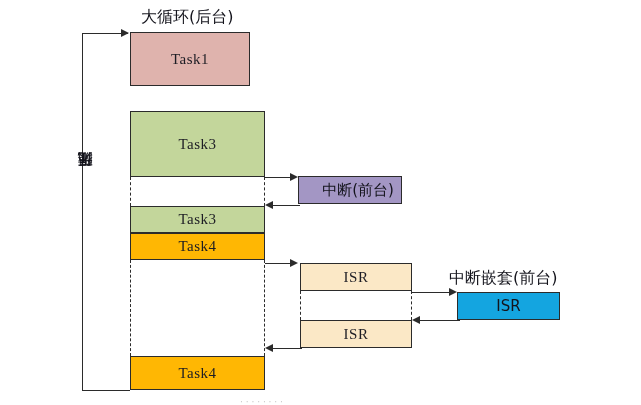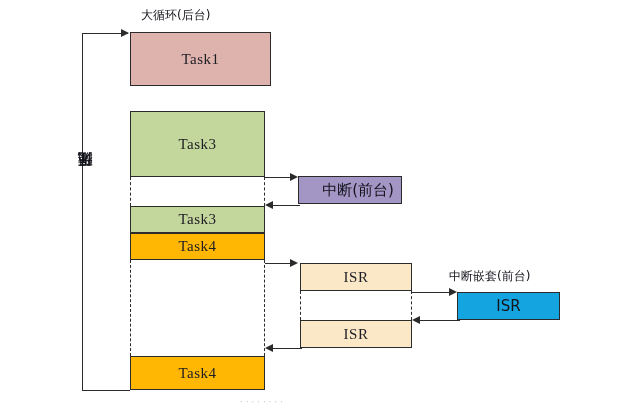--- a/index.html
+++ b/index.html
@@ -7,21 +7,21 @@
        font-family:"Liberation Serif","DejaVu Serif",serif;}
   #stage{position:relative;width:641px;height:405px;background:#fff;}
 
   .box{position:absolute;box-sizing:border-box;border:1.4px solid #2b2b2b;
        display:flex;align-items:center;justify-content:center;
        font-size:15px;color:#1d1d24;letter-spacing:.5px;}
   .cbox{position:absolute;box-sizing:border-box;border:1.4px solid #2b2b2b;
         display:flex;align-items:center;justify-content:center;
         font-size:15px;color:#14141c;
         font-family:"DejaVu Sans","Liberation Sans",sans-serif;}
-  .lbl{position:absolute;font-size:12px;color:#14141c;white-space:nowrap;
+  .lbl{position:absolute;font-size:16px;color:#14141c;white-space:nowrap;
        font-family:"DejaVu Sans","Liberation Sans",sans-serif;}
   .whitebox{position:absolute;box-sizing:border-box;background:#fff;
             border-left:1.4px dashed #2b2b2b;border-right:1.4px dashed #2b2b2b;}
   .hline{position:absolute;height:0;border-top:1.4px solid #2b2b2b;}
   .vline{position:absolute;width:0;border-left:1.4px solid #2b2b2b;}
   .arrow-r{position:absolute;width:0;height:0;
            border-top:4.5px solid transparent;border-bottom:4.5px solid transparent;
            border-left:8px solid #2b2b2b;}
   .arrow-l{position:absolute;width:0;height:0;
            border-top:4.5px solid transparent;border-bottom:4.5px solid transparent;
@@ -38,21 +38,21 @@
 <div id="stage">
 
   <div class="lbl" style="left:141px;top:7px;">大循环(后台)</div>
 
   <div class="hline" style="left:82px;top:33px;width:46px;"></div>
   <div class="arrow-r" style="left:121px;top:28.5px;"></div>
   <div class="vline" style="left:82px;top:33px;height:357px;"></div>
   <div class="hline" style="left:82px;top:390px;width:48px;"></div>
   <div class="vtext" style="left:76px;top:178px;">无限循环</div>
 
-  <div class="box" style="left:130px;top:32px;width:141px;height:54px;background:#dfb3ad;">Task1</div>
+  <div class="box" style="left:130px;top:32px;width:120px;height:54px;background:#dfb3ad;">Task1</div>
 
 
   <div class="box" style="left:130px;top:111px;width:135px;height:66px;background:#c3d69b;">Task3</div>
 
   <div class="whitebox" style="left:130px;top:177px;width:135px;height:29px;"></div>
 
   <div class="box" style="left:130px;top:206px;width:135px;height:27px;background:#c3d69b;">Task3</div>
 
   <div class="box" style="left:130px;top:233px;width:135px;height:27px;background:#ffb703;">Task4</div>
 

